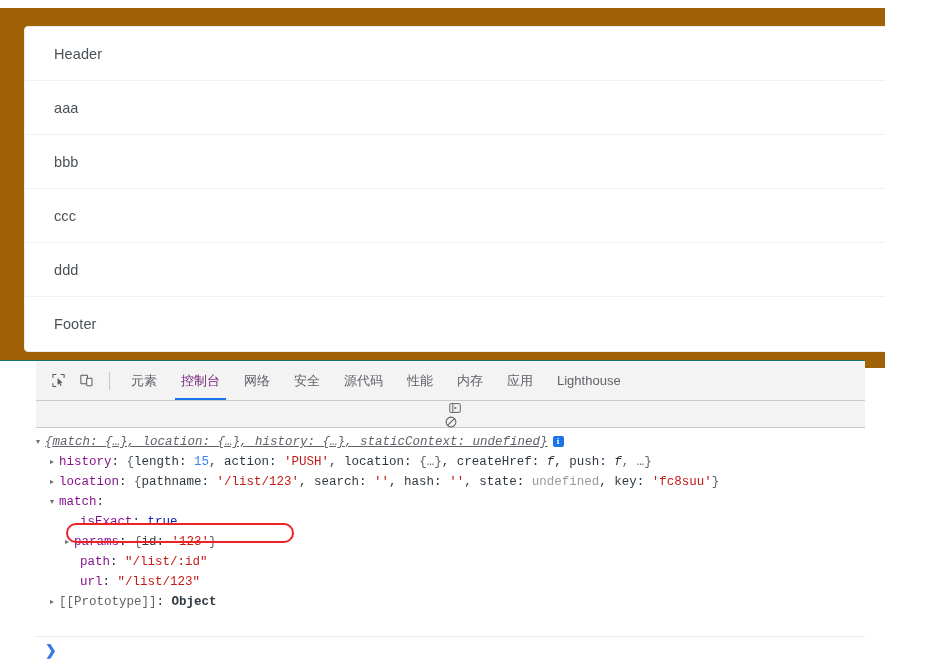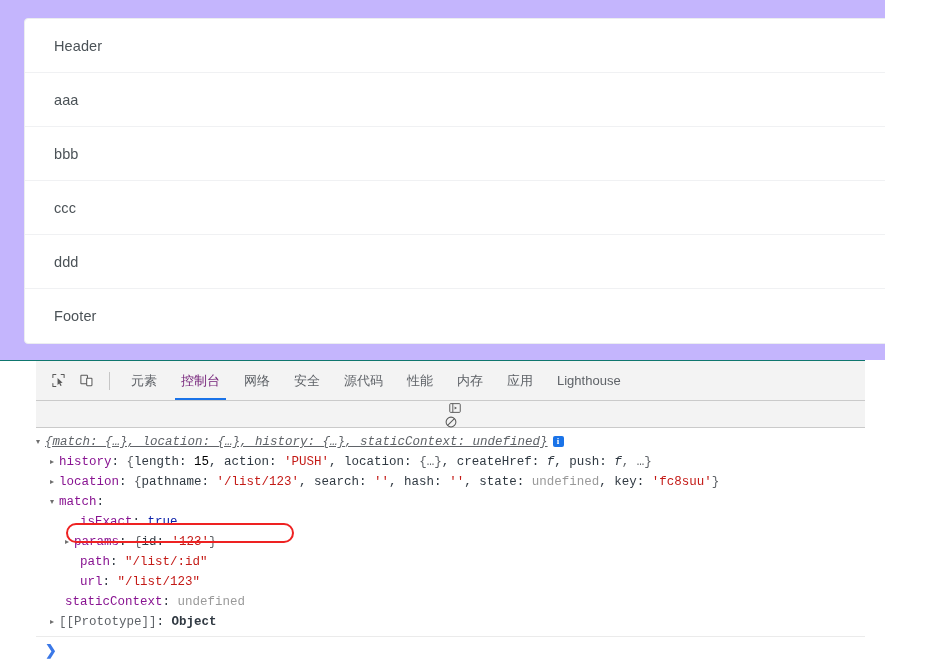--- a/index.html
+++ b/index.html
@@ -11,24 +11,24 @@
     width: 933px;
     height: 670px;
     background: #ffffff;
     font-family: "Liberation Sans", sans-serif;
     overflow: hidden;
   }
 
   
   #page-area {
     position: absolute;
-    left: 0; top: 0;
+    left: 0; top: 8px;
     width: 885px;
     height: 360px;
-    background: #c4b5fd;
+    background: #a16207;
     overflow: hidden;
   }
   #list-card {
     position: absolute;
     left: 24px;
     top: 18px;
     width: 960px;           
     border: 1px solid #ebedf0;
     border-radius: 4px;
     background: #ffffff;
@@ -181,21 +181,21 @@
     vertical-align: 1px;
   }
   .ind1 { padding-left: 14px; }
   .ind2 { padding-left: 29px; }
   .ind3 { padding-left: 44px; }
 
   .k-name   { color: #881391; font-weight: normal; }
   .k-plain  { color: #303942; }
   .k-dim    { color: #5f6368; }
   .v-str    { color: #c41a16; }
-  .v-num    { color: #000000; }
+  .v-num    { color: #3b82f6; }
   .v-bool   { color: #0d22aa; }
   .v-undef  { color: #9a9a9a; }
   .v-fn     { color: #303942; font-style: italic; }
   .preview  { color: #5f6368; font-style: italic; text-decoration: underline; }
   .proto    { color: #303942; font-weight: bold; }
   .brace    { color: #5f6368; }
 
   .info-badge {
     display: inline-block;
     width: 11px; height: 11px;
@@ -340,21 +340,20 @@
 
     <div class="cline ind3"><span class="k-name">isExact</span><span class="k-plain">: </span><span class="v-bool">true</span></div>
 
     <div class="cline ind2"><span class="tri">▸</span><span class="k-name">params</span><span class="k-plain">: </span><span class="brace">{</span><span class="k-plain">id: </span><span class="v-str">'123'</span><span class="brace">}</span></div>
 
     <div class="cline ind3"><span class="k-name">path</span><span class="k-plain">: </span><span class="v-str">"/list/:id"</span></div>
 
     <div class="cline ind3"><span class="k-name">url</span><span class="k-plain">: </span><span class="v-str">"/list/123"</span></div>
 
 
-    <div class="cline ind2"><span class="k-name">staticContext</span><span class="k-plain">: </span><span class="v-undef">undefined</span></div>
 
     <div class="cline ind1"><span class="tri">▸</span><span class="k-dim">[[Prototype]]</span><span class="k-plain">: </span><span class="proto">Object</span></div>
 
     <div id="params-highlight"></div>
   </div>
 
   <div id="console-prompt">
     <span class="prompt-caret">❯</span>
   </div>
 </div>

